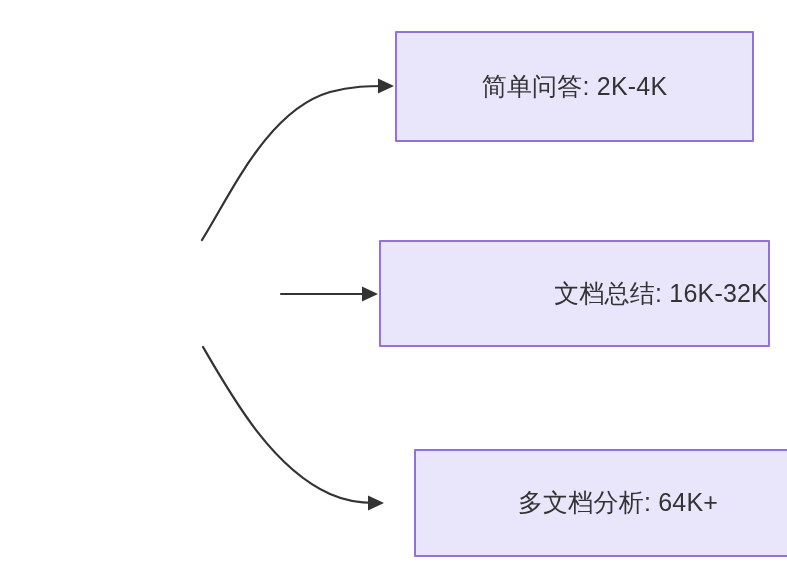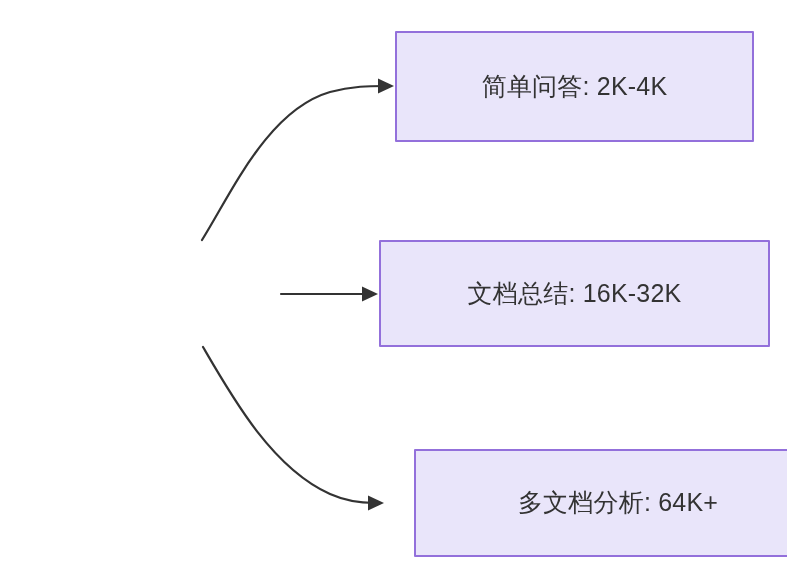--- a/index.html
+++ b/index.html
@@ -50,21 +50,21 @@
     line-height: 1.25;
     letter-spacing: 0.2px;
     white-space: nowrap;
     text-align: center;
     font-family: "Liberation Sans", "DejaVu Sans", sans-serif;
   }
 
   
   #node-task-type   { left: 31px;  top: 240px; width: 250px; height: 107px; }
   #node-simple-qa   { left: 395px; top: 31px;  width: 359px; height: 111px; }
-  #node-doc-summary { left: 379px; top: 240px; width: 391px; height: 107px; }
+  #node-doc-summary { left: 379px; top: 240px; width: 391px; height: 107px; justify-content: flex-end; }
   #node-multi-doc   { left: 391px; top: 449px; width: 408px; height: 108px; margin-left: 23px; }
 
   .edge-path {
     fill: none;
     stroke: #333333;
     stroke-width: 2.2;
     stroke-linecap: round;
   }
   .arrow-head {
     fill: #333333;

